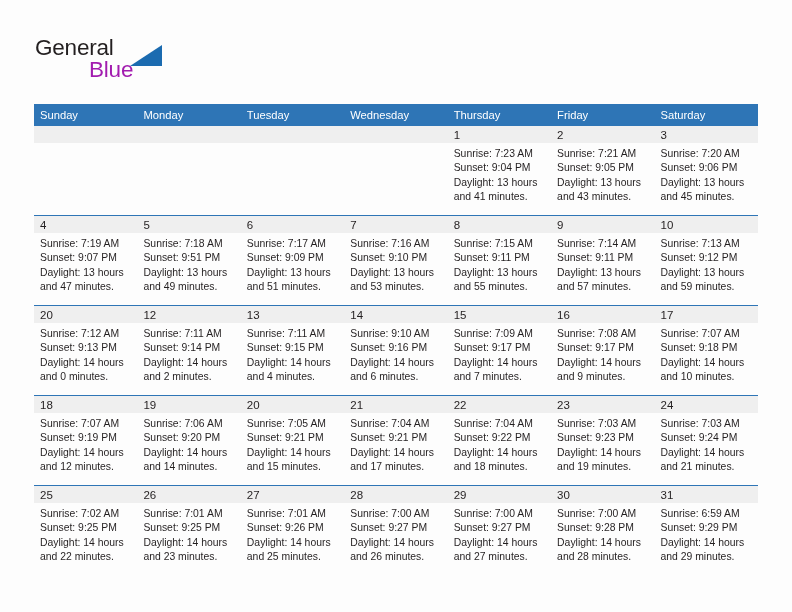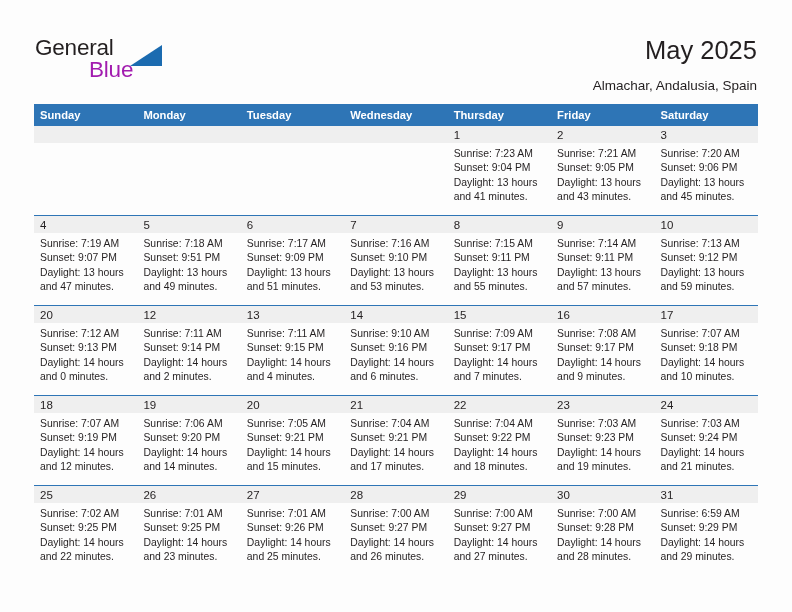--- a/index.html
+++ b/index.html
@@ -94,21 +94,21 @@
     width: 724px;
     border-collapse: collapse;
     table-layout: fixed;
   }
   .calendar col { width: 103.4px; }
 
   .calendar thead th {
     background: #2e75b6;
     color: #ffffff;
     font-size: 11.2px;
-    font-weight: bold;
+    font-weight: normal;
     text-align: left;
     padding: 5px 0 5px 6px;
     height: 11px;
     vertical-align: middle;
     border: none;
   }
 
   .calendar tbody td {
     vertical-align: top;
     padding: 0;
@@ -148,22 +148,20 @@
 <div id="page">
 
   <div class="header">
 
     <div class="logo">
       <span class="logo-general">General</span>
       <span class="logo-tri"></span>
       <span class="logo-blue">Blue</span>
     </div>
 
-    <div class="title">May 2025</div>
-    <div class="subtitle">Almachar, Andalusia, Spain</div>
   </div>
 
   <table class="calendar">
     <colgroup>
       <col>
         <col>
         <col>
         <col>
         <col>
         <col>

